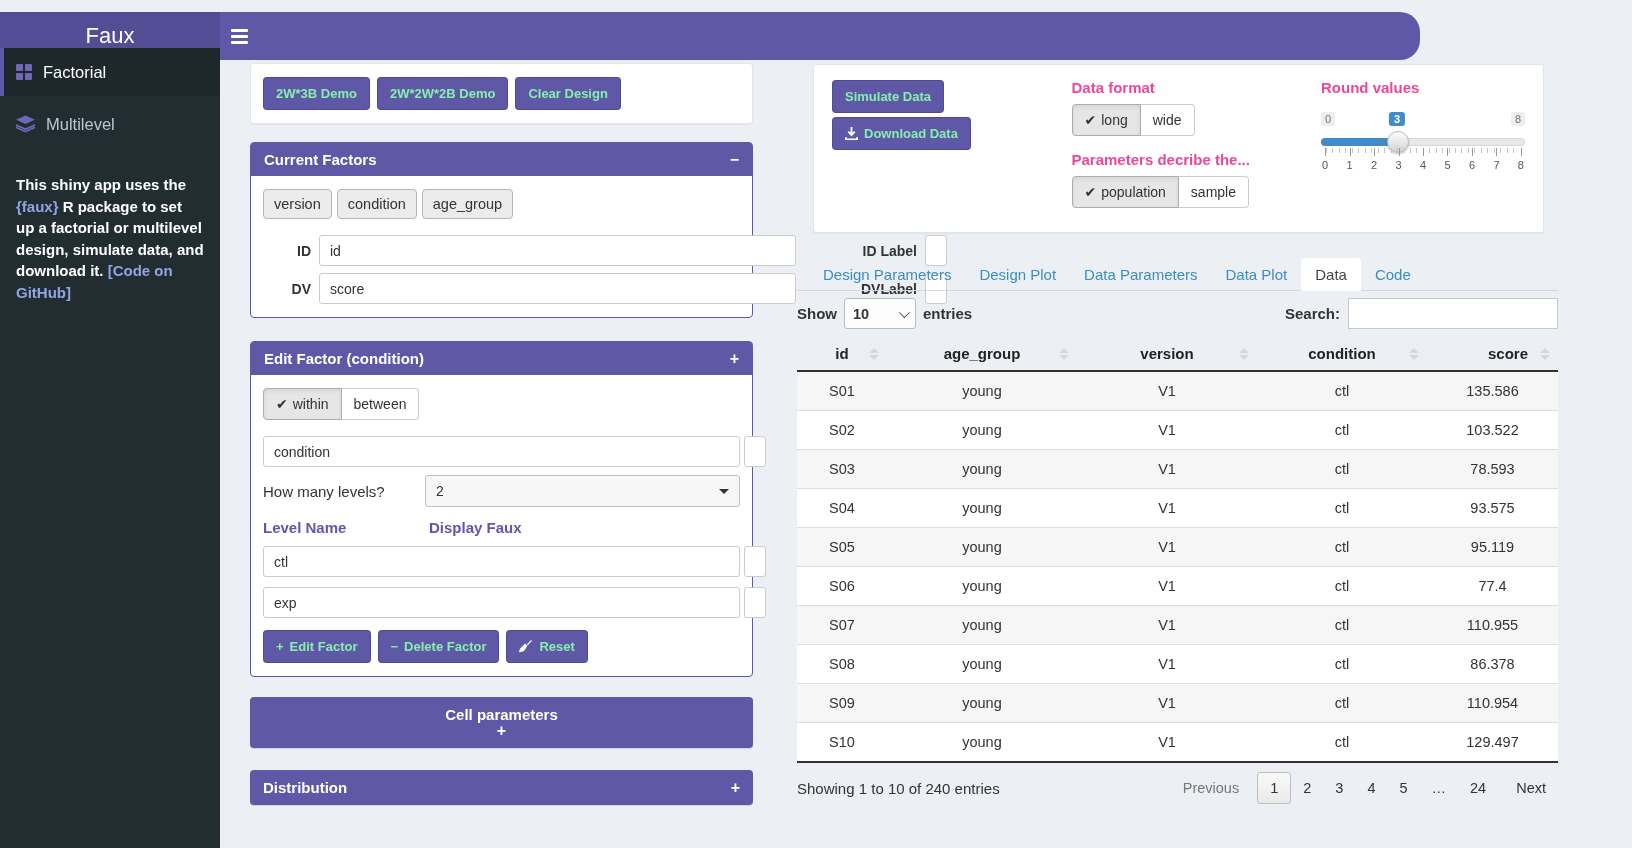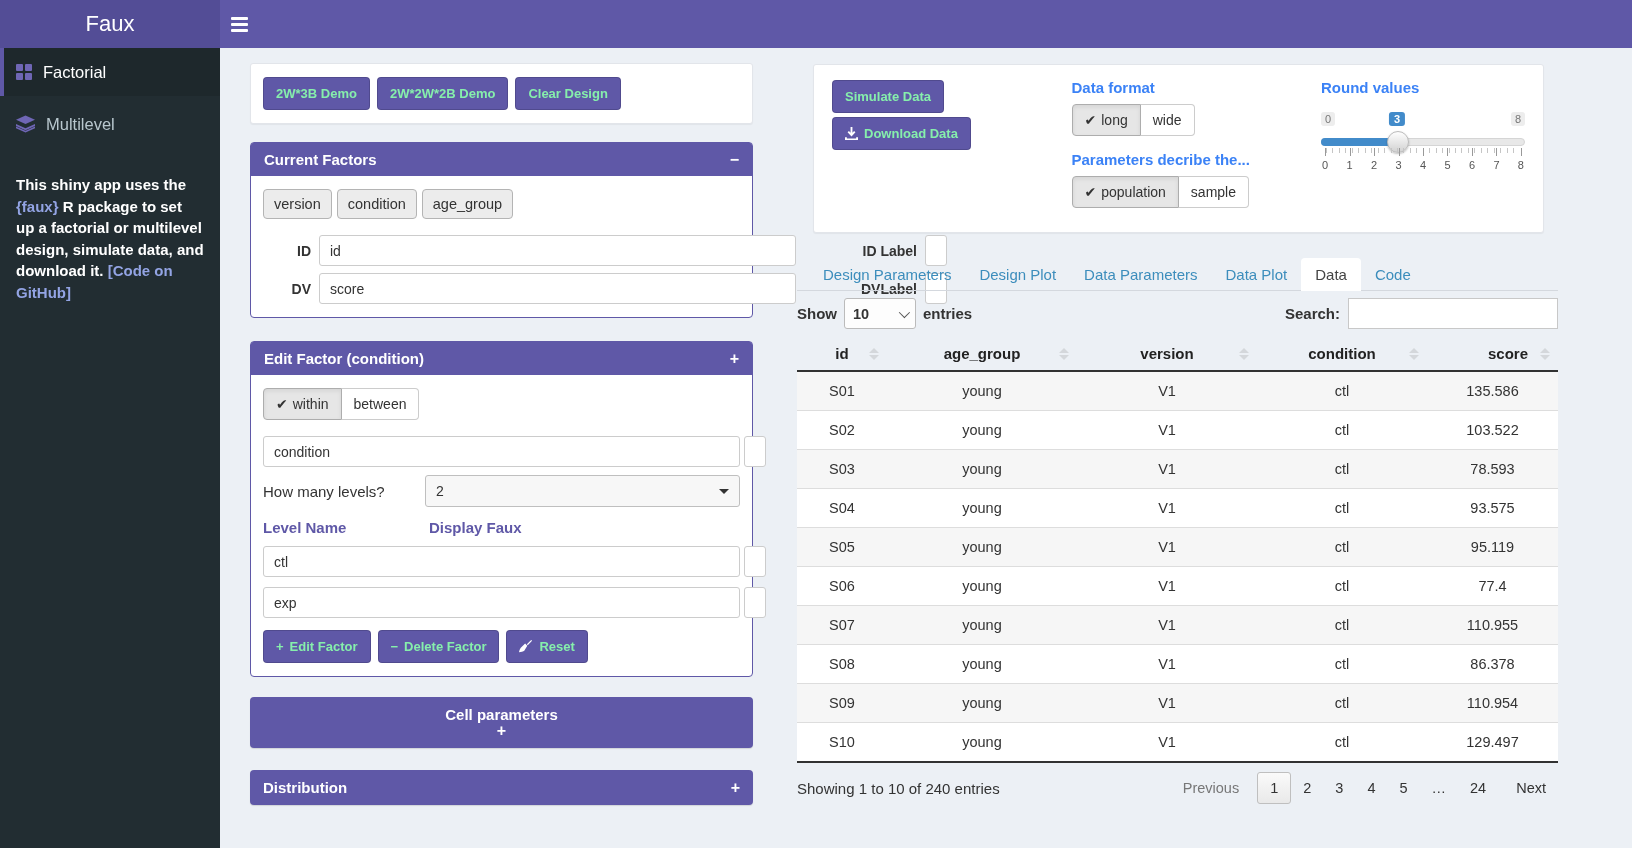--- a/index.html
+++ b/index.html
@@ -3,21 +3,21 @@
 <meta charset="utf-8">
 <style>
   * { margin:0; padding:0; box-sizing:border-box; }
   html,body { background:#d8dce2; }
   .app {
     position:relative; width:1632px; height:848px; overflow:hidden;
     background:var(--page_bg,#ecf0f5); color:#333;
     font-family:"Liberation Sans", sans-serif; font-size:14px;
   }
   
-  .navbar { position:absolute; top:0; left:0; width:1632px; height:48px; background:var(--accent,#5f58a7); }
+  .navbar { position:absolute; top:12px; left:0; width:1420px; height:48px; background:var(--accent,#5f58a7);border-radius:20px; }
   .logo { position:absolute; top:0; left:0; width:220px; height:48px; background:var(--accent_dark,#534d96);
           color:#fff; font-size:22px; display:flex; align-items:center; justify-content:center; }
   .hamburger { position:absolute; left:231px; top:14px; width:20px; height:20px; cursor:pointer; }
   .hamburger i { display:block; width:17px; height:3px; background:#fff; margin:3px 0; border-radius:1px; }
   
   .sidebar { position:absolute; top:48px; left:0; width:220px; height:800px; background:var(--sidebar_bg,#222d32); }
   .side-item { display:flex; align-items:center; gap:11px; height:48px; padding:0 12px 0 16px;
                font-size:16.5px; border-left:4px solid transparent; cursor:pointer; }
   .side-item.active { background:#1e282c; border-left-color:var(--accent,#5f58a7); color:#fff; padding-left:12px; }
   .side-item.inactive { color:#b8c7ce; padding-left:12px; margin-top:4px; }
@@ -67,21 +67,21 @@
   .lvl-heads .h1 { width:166px; }
   .btnrow { display:flex; gap:7px; margin-top:12px; }
   .panel-solo { margin-top:22px; background:var(--accent,#5f58a7); color:#fff; font-weight:bold; font-size:15px;
                 border-radius:4px; padding:9px 13px; display:flex; align-items:center; justify-content:space-between;
                 box-shadow:0 1px 1px rgba(0,0,0,.12); cursor:pointer; }
   
   .col-right { position:absolute; left:797px; top:64px; width:761px; }
   .sim-card { margin-left:16px; width:731px; height:169px; padding:14px 18px; display:flex; }
   .sim-left { width:240px; display:flex; flex-direction:column; align-items:flex-start; gap:4px; padding-top:1px; }
   .sim-mid { width:246px; }
-  .sec-lab { font-weight:bold; font-size:15px; color:#3b82f6; }
+  .sec-lab { font-weight:bold; font-size:15px; color:#ec4899; }
   .sim-mid .tgl { margin-top:8px; }
   .sim-mid .sec-lab.second { margin-top:15px; }
   .sim-right { flex:1; padding-left:4px; }
   
   .slider { position:relative; margin-top:38px; width:204px; height:40px; }
   .irs-line { position:absolute; top:4px; left:0; width:204px; height:8px; background:#e8e8e8;
               border:1px solid #d5d5d5; border-radius:4px; cursor:pointer; }
   .irs-bar { position:absolute; top:4px; left:0; width:78px; height:8px; background:var(--slider_blue,#428bca);
              border-radius:4px 0 0 4px; }
   .irs-handle { position:absolute; top:-3px; left:66px; width:22px; height:22px; border-radius:50%;

